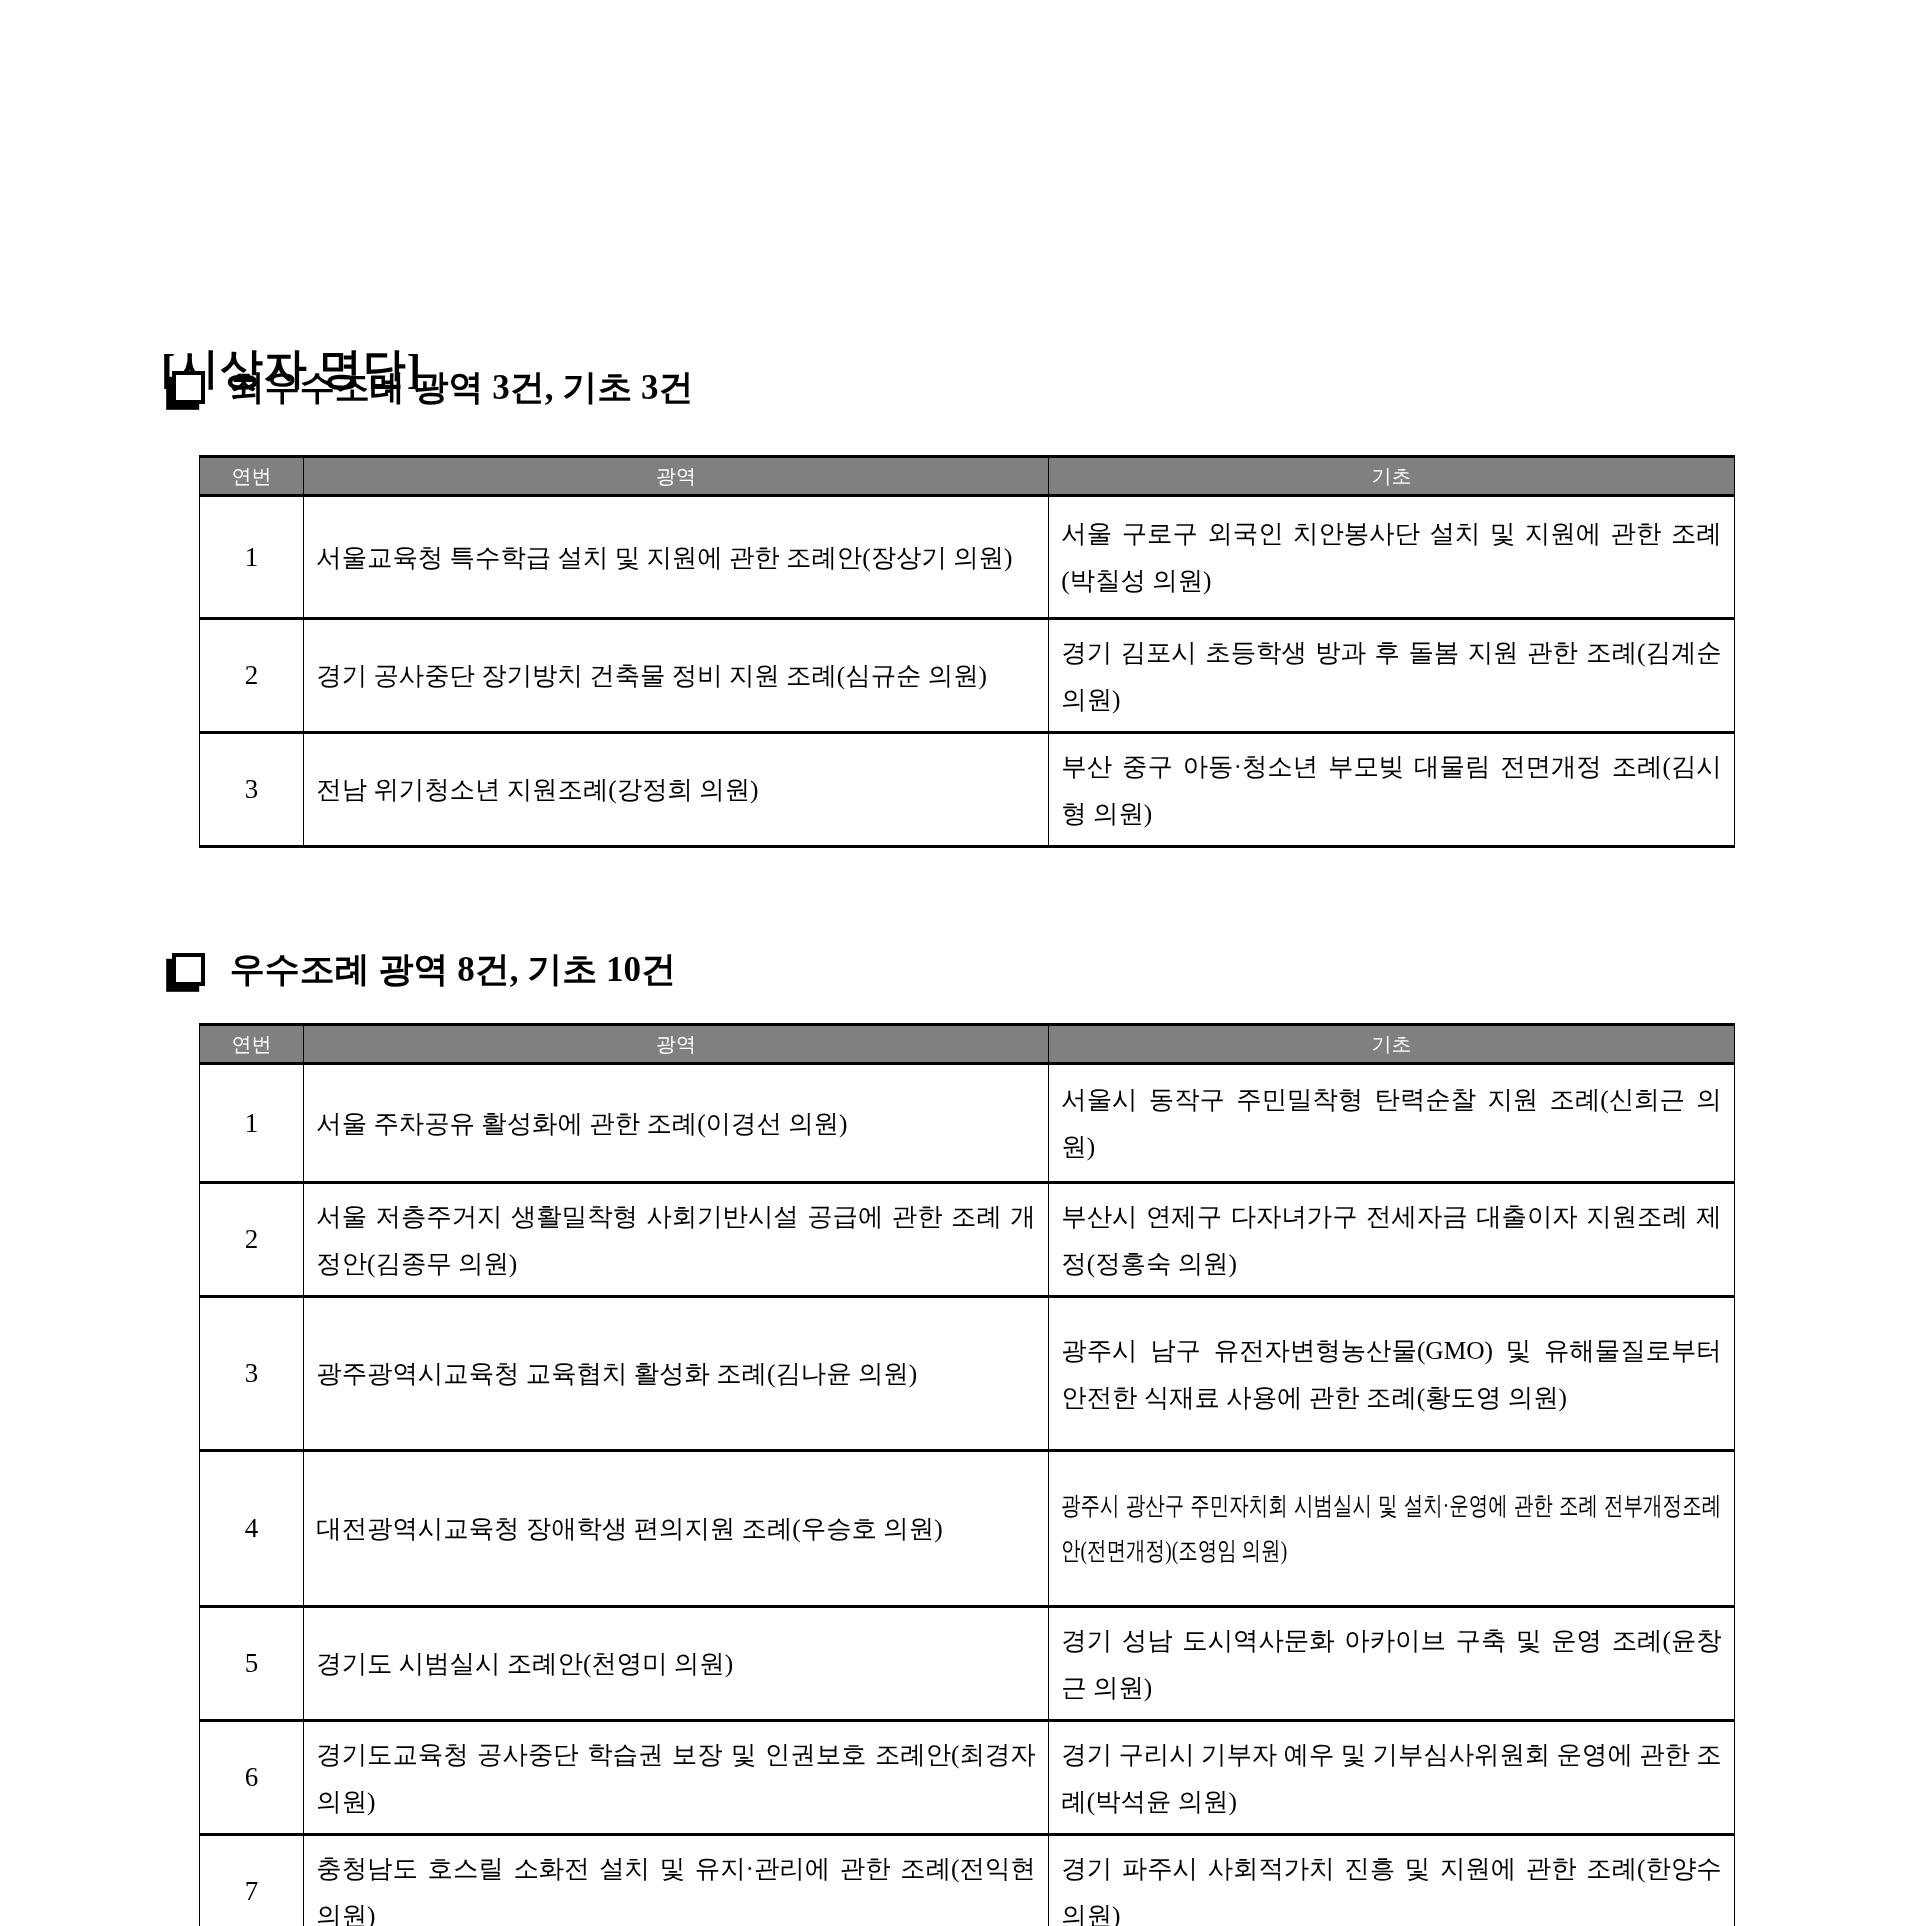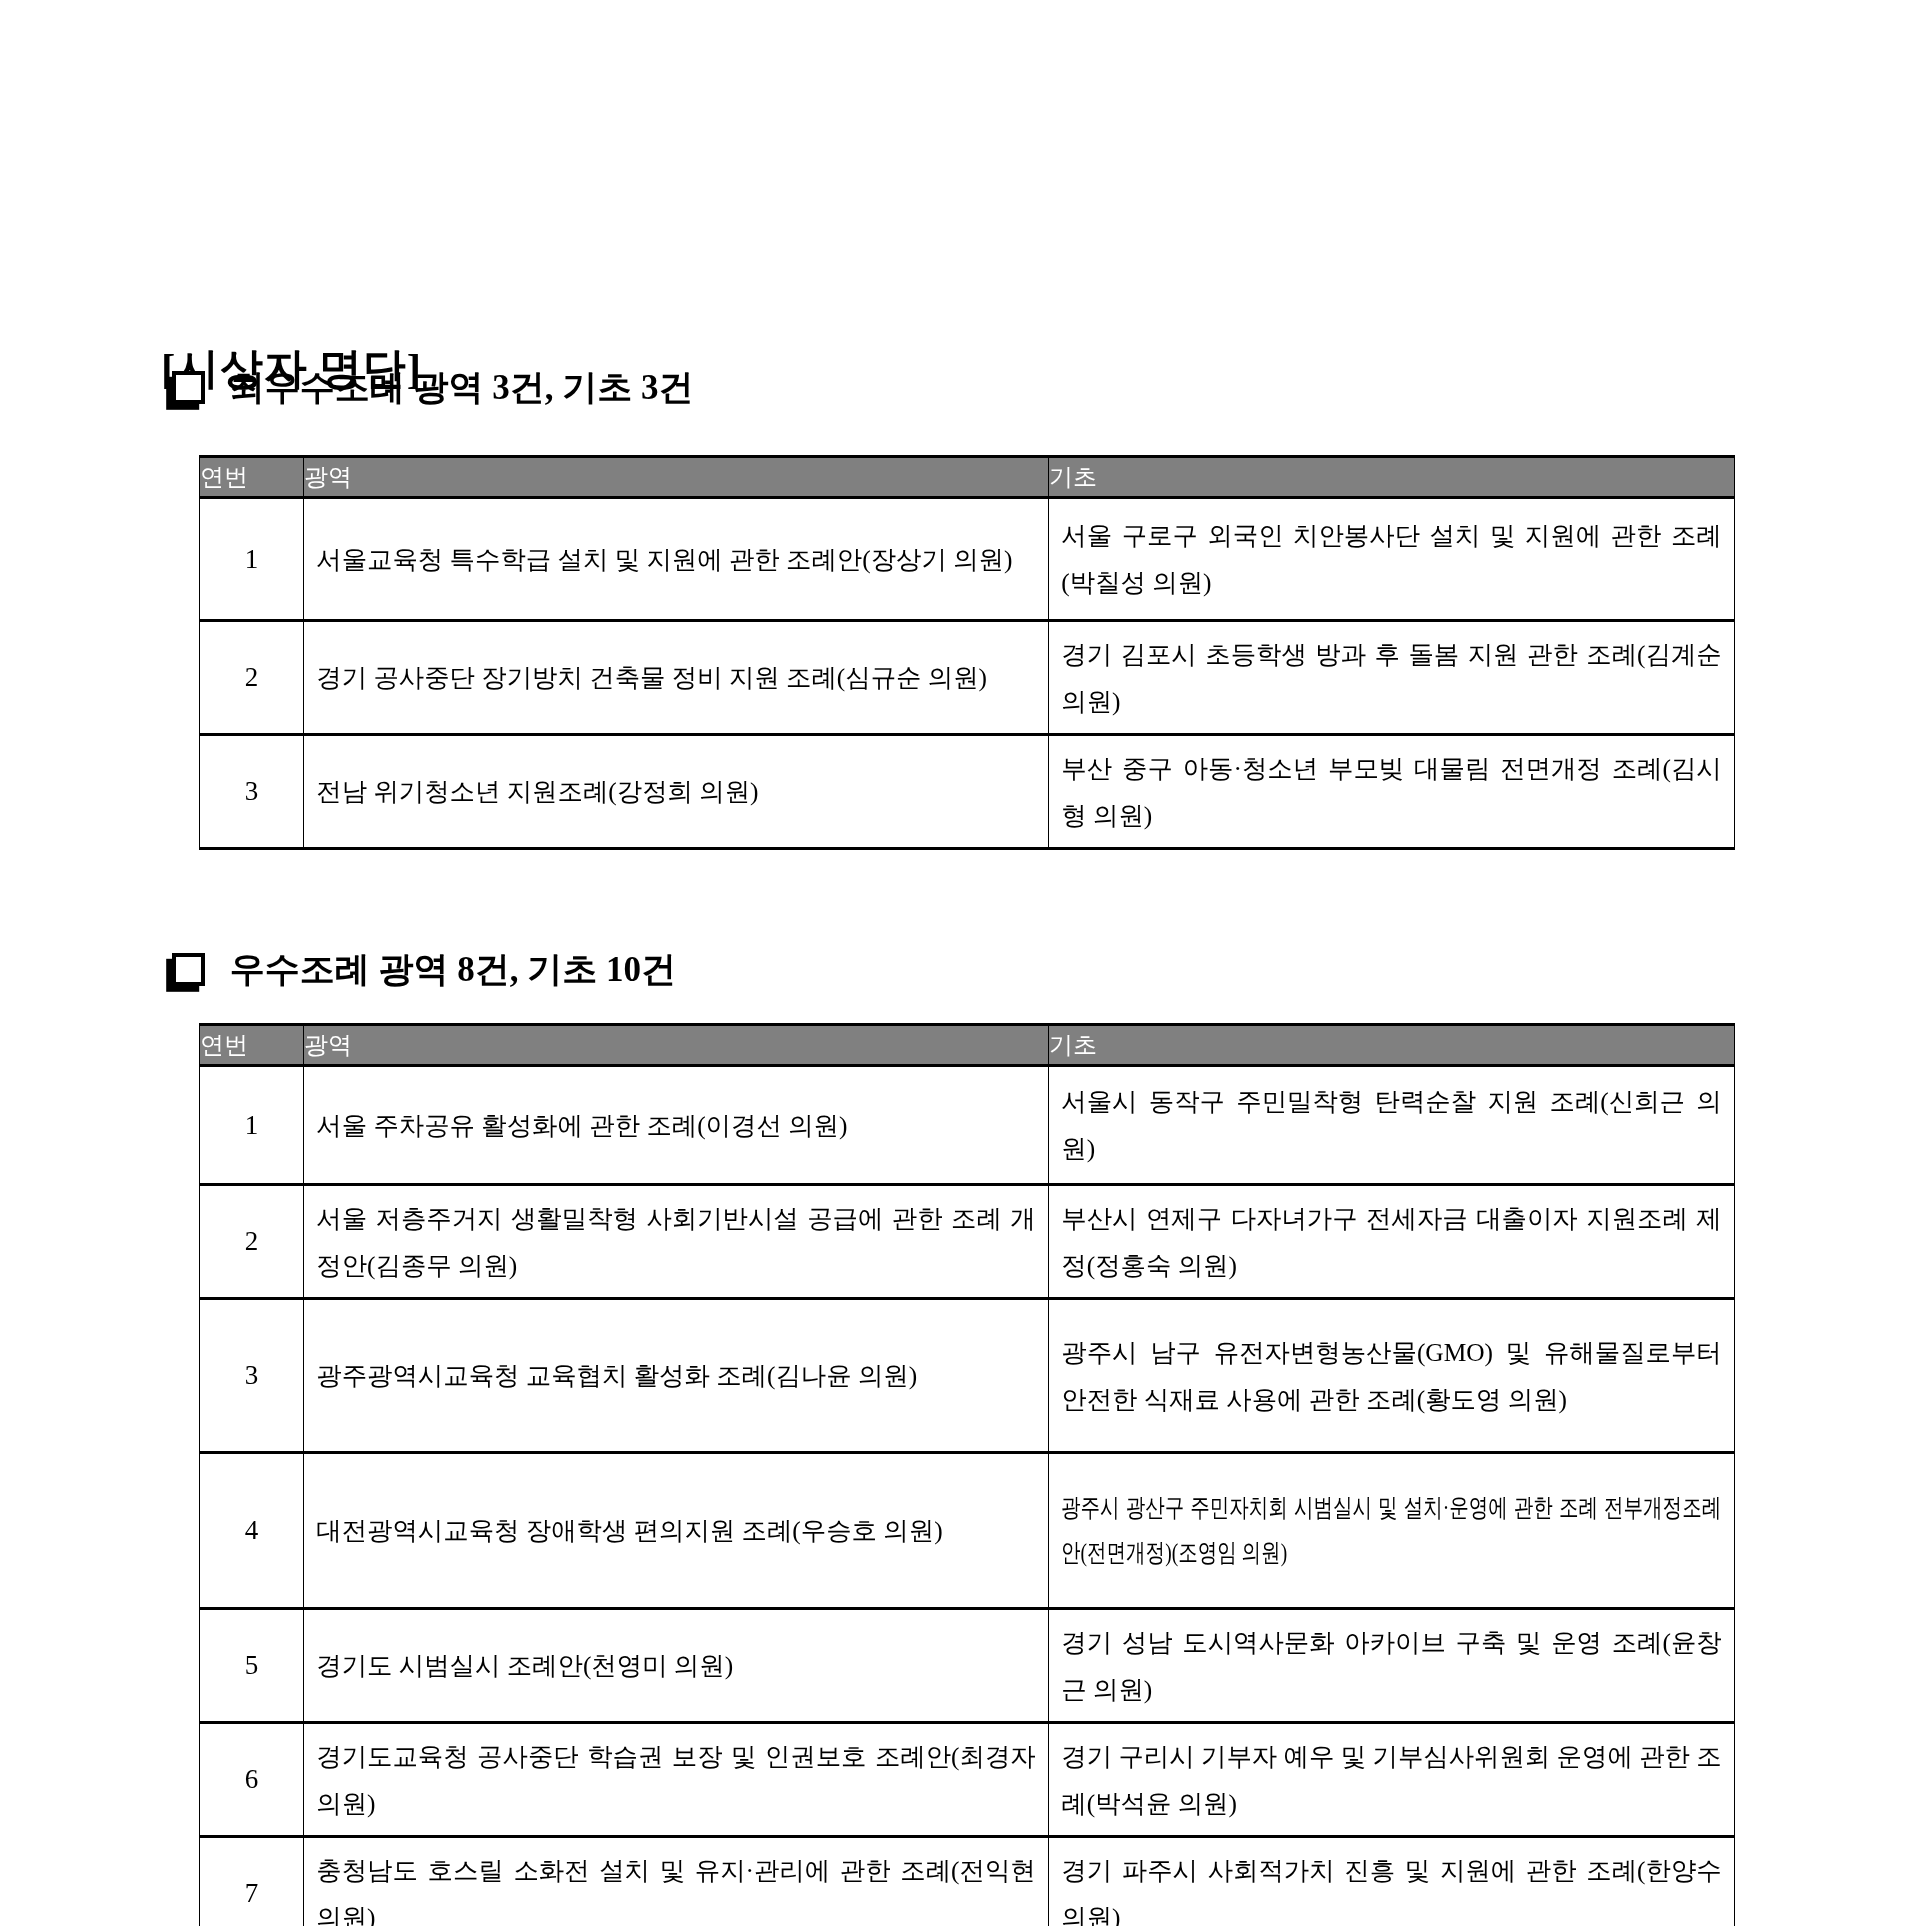--- a/index.html
+++ b/index.html
@@ -59,22 +59,22 @@
   .awards-table th, .awards-table td {
     border: 1.2px solid #000000;
     border-top-width: 3.1px;
     border-bottom-width: 3.1px;
     vertical-align: middle;
   }
   .awards-table th {
     background: #808080;
     color: #ffffff;
     font-weight: normal;
-    font-size: 24px;
-    text-align: left;
+    font-size: 20px;
+    text-align: center;
     padding: 3px 0;
   }
   td.cell-text {
     text-align: justify;
     padding: 8.5px 12.3px;
     line-height: 47px;
   }
   td.cell-no {
     text-align: center;
     font-size: 27px;

